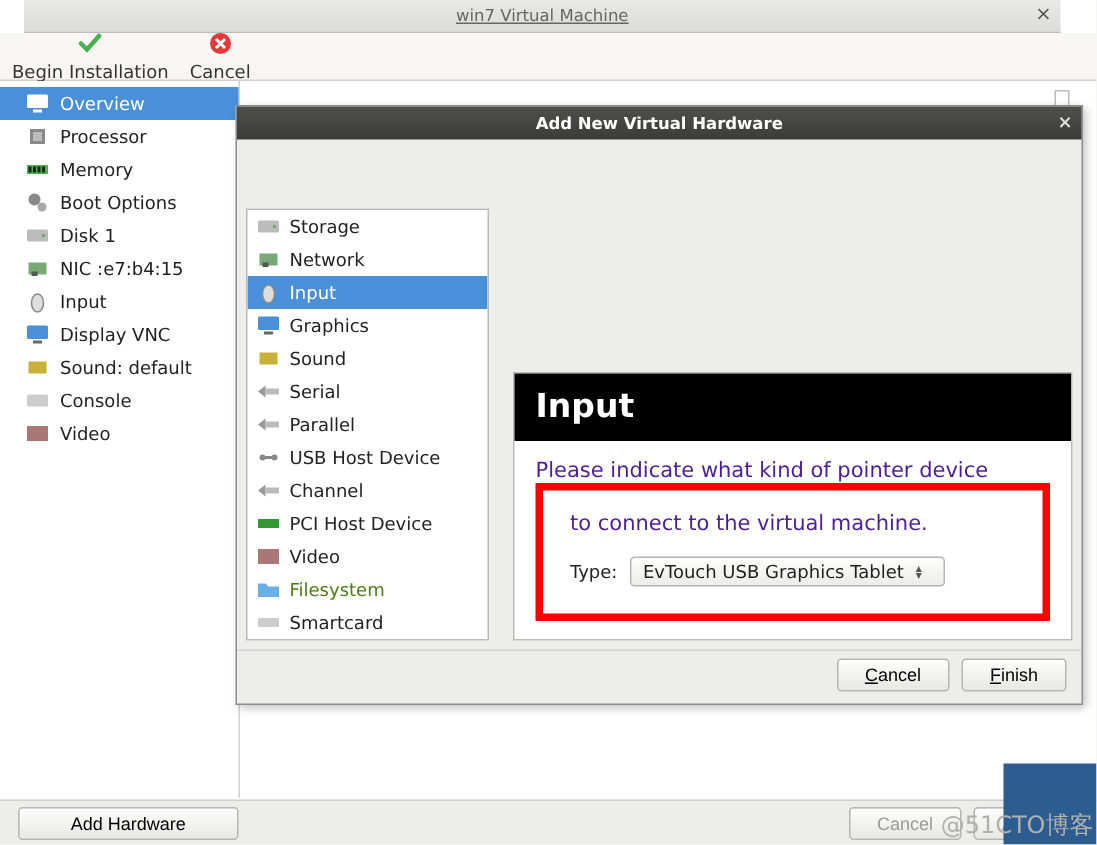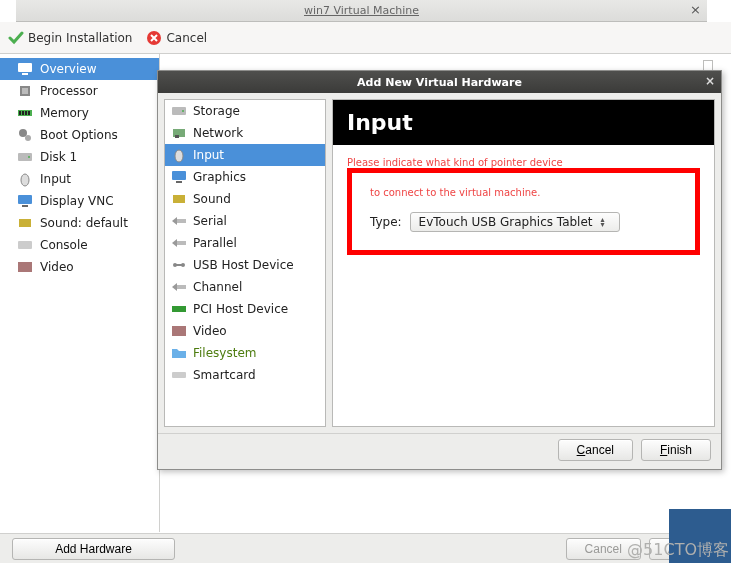--- a/index.html
+++ b/index.html
@@ -4,49 +4,49 @@
 <style>
   * { box-sizing: border-box; margin: 0; padding: 0; }
   body { font-family: "DejaVu Sans", "Liberation Sans", Arial, sans-serif; font-size: 12px; color: #222; background: #fff; width: 731px; height: 563px; overflow: hidden; position: relative; }
 
   
   .main-titlebar { height: 22px; background: linear-gradient(#e8e8e6, #dcdcda); display: flex; align-items: center; justify-content: center; position: relative; border-bottom: 1px solid #bdbdbb; font-size: 11px; color: #666; margin-left: 16px; margin-right: 24px; text-decoration: underline; }
   .main-titlebar .close { position: absolute; right: 6px; top: 2px; font-size: 13px; color: #555; cursor: pointer; }
 
   
   .toolbar { height: 32px; display: flex; align-items: center; gap: 14px; padding: 0 8px; background: #f7f6f5; border-bottom: 1px solid #cfcfcd; }
-  .tb-item { display: flex; align-items: center; gap: 4px; color: #333; cursor: pointer; }
+  .tb-item { display: flex; align-items: center; gap: 4px; color: #333; cursor: pointer; flex-direction: column; }
   .ico { width: 16px; height: 16px; display: inline-flex; align-items: center; justify-content: center; }
   .ico svg { width: 16px; height: 16px; }
 
   
   .content { display: flex; height: 478px; }
   .left-list { width: 160px; border-right: 1px solid #d0d0ce; padding: 4px 0; background: #fff; }
   .left-list .row { display: flex; align-items: center; gap: 6px; padding: 3px 16px; cursor: pointer; }
   .left-list .row.sel { background: #4a90d9; color: #fff; }
   .left-list .row .ico { width: 18px; height: 16px; }
 
   
   .bottom-panel { height: 30px; display: flex; align-items: center; justify-content: space-between; padding: 0 14px 0 12px; border-top: 1px solid #d0d0ce; background: #ededeb; position: absolute; bottom: 0; left: 0; right: 0; }
   .btn { background: linear-gradient(#fdfdfd,#e7e7e5); border: 1px solid #b5b5b3; border-radius: 3px; padding: 3px 18px; font-size: 12px; cursor: pointer; box-shadow: 0 1px 0 #fff inset; }
   .btn.disabled { color: #9a9a98; }
 
   
   .dialog { position: absolute; left: 157px; top: 70px; width: 565px; height: 400px; background: #ededeb; border: 1px solid #8d8d8b; box-shadow: 2px 2px 6px rgba(0,0,0,0.25); }
   .dlg-title { height: 22px; background: linear-gradient(#4f4f4d,#3b3b39); color: #fff; display: flex; align-items: center; justify-content: center; position: relative; font-size: 11px; font-weight: bold; }
   .dlg-title .d-close { position: absolute; right: 6px; top: 3px; color: #ddd; cursor: pointer; font-size: 12px; }
-  .dlg-body { display: flex; height: 340px; padding: 6px; gap: 6px; }
+  .dlg-body { display: flex; height: 340px; padding: 6px; gap: 16px; align-items: flex-end; }
   .hw-list { width: 162px; background: #fff; border: 1px solid #b9b9b7; overflow-y: auto; }
   .hw-list .row { display: flex; align-items: center; gap: 6px; padding: 3px 6px; cursor: pointer; }
   .hw-list .row.sel { background: #4a90d9; color: #fff; }
   .hw-list .row.dis { color: #4d7c0f; }
   .hw-pane { flex: 1; background: #fff; border: 1px solid #b9b9b7; display: flex; flex-direction: column; }
   .hw-head { background: #000; color: #fff; font-size: 22px; font-weight: bold; padding: 10px 14px; }
   .hw-content { padding: 12px 14px; position: relative; }
-  .hw-desc { font-size: 10px; color: #ef4444; margin-bottom: 16px; }
+  .hw-desc { font-size: 14px; color: #4c1d95; margin-bottom: 16px; }
   .redbox { border: 5px solid #ff0000; padding: 14px 18px 18px 18px; margin-top: -16px; }
   .type-row { display: flex; align-items: center; gap: 8px; margin-top: 10px; }
   .type-row label { font-size: 12px; }
   .sel-wrap { display: inline-flex; align-items: center; border: 1px solid #b5b5b3; border-radius: 3px; background: linear-gradient(#fdfdfd,#ececea); padding: 2px 4px 2px 8px; gap: 8px; cursor: pointer; min-width: 210px; }
   .sel-wrap .spin { display: flex; flex-direction: column; line-height: 5px; font-size: 8px; color: #555; }
   .dlg-btns { height: 32px; display: flex; align-items: center; justify-content: flex-end; gap: 8px; padding: 0 10px; border-top: 1px solid #d0d0ce; }
 
   
   .bluebar { position: absolute; right: 0; bottom: 0; width: 62px; height: 54px; background: #2d5c8f; }
   .rightedge { position: absolute; right: 18px; top: 60px; width: 10px; height: 14px; background: #fff; border: 1px solid #bdbdbb; }
@@ -129,20 +129,29 @@
           <svg viewBox="0 0 16 16">
             <rect x="1" y="4" width="14" height="8" rx="1" fill="#bbb"></rect>
             <circle cx="12" cy="8" r="1" fill="#4caf50"></circle>
           </svg>
         </span>
                    <span>Disk 1</span>
       </div>
       <div class="row">
         <span class="ico">
           <svg viewBox="0 0 16 16">
+            <rect x="2" y="4" width="12" height="8" fill="#7a7"></rect>
+            <rect x="4" y="10" width="4" height="3" fill="#555"></rect>
+          </svg>
+        </span>
+                   <span>NIC :e7:b4:15</span>
+      </div>
+      <div class="row">
+        <span class="ico">
+          <svg viewBox="0 0 16 16">
             <ellipse cx="8" cy="9" rx="4" ry="6" fill="#ddd" stroke="#888"></ellipse>
           </svg>
         </span>
                    <span>Input</span>
       </div>
       <div class="row">
         <span class="ico">
           <svg viewBox="0 0 16 16">
             <rect x="1" y="2" width="14" height="9" rx="1" fill="#4a90d9"></rect>
             <rect x="5" y="12" width="6" height="2" fill="#666"></rect>
@@ -174,21 +183,21 @@
         </span>
                    <span>Video</span>
       </div>
     </div>
   <div style="flex:1"></div>
 </div>
 
 <div class="rightedge"></div>
 
 <div class="bottom-panel">
-  <button class="btn" style="width:163px">Add Hardware</button>
+  <button class="btn" style="width:147px">Add Hardware</button>
   <div style="display:flex; gap:8px;">
     <button class="btn disabled">Cancel</button>
     <button class="btn disabled">Apply</button>
   </div>
 </div>
 
 <div class="bluebar"></div>
 <div class="wm">http://blog.csdn.net/ex_net</div>
 <div class="wm2">@51CTO博客</div>
 

